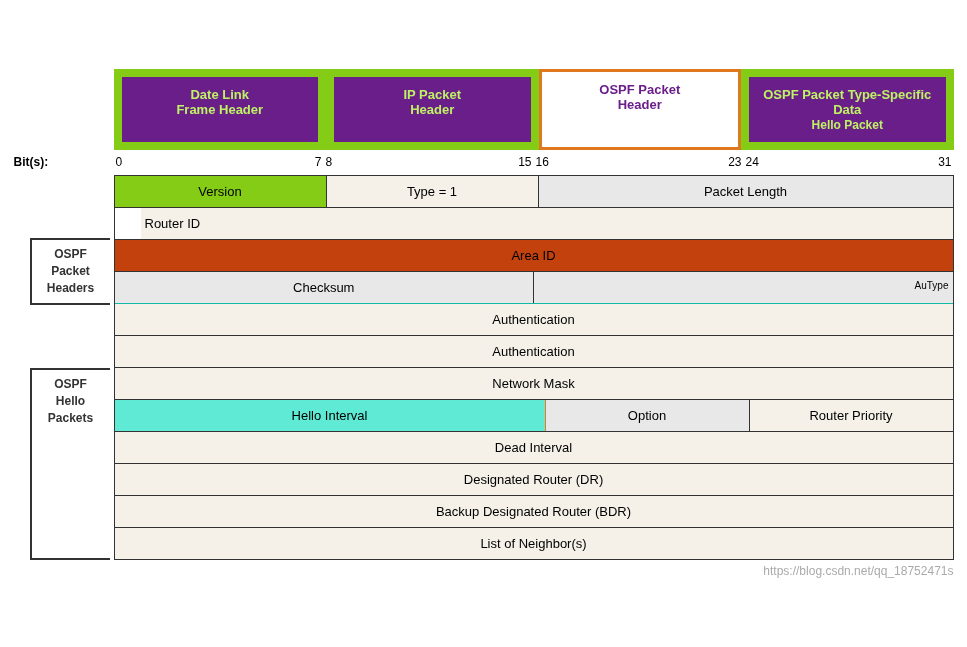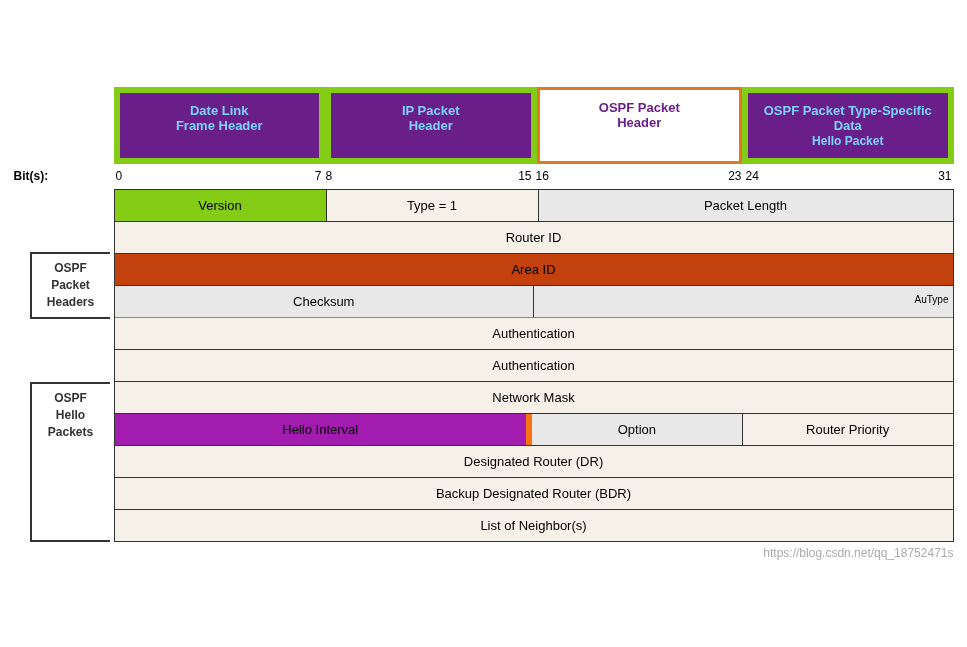--- a/index.html
+++ b/index.html
@@ -19,26 +19,26 @@
     }
 
     
     .top-header {
       display: flex;
       margin-left: 100px;
     }
     .header-cell {
       flex: 1;
       background: #6a1e8a;
-      color: #7dd3fc;
+      color: #bef264;
       text-align: center;
       padding: 10px 8px;
       font-size: 13px;
       font-weight: bold;
-      border: 6px solid #84cc16;
+      border: 8px solid #84cc16;
     }
     .header-cell.ospf-header {
       background: #fff;
       border: 3px solid #e07820;
       color: #6a1e8a;
     }
 
     
     .watermark {
       font-size: 12px;
@@ -95,21 +95,21 @@
 
     <div style="flex:1; border:1px solid #333;">
 
       <div style="display:flex; border-bottom:1px solid #333;">
         <div style="flex:1; text-align:center; padding:8px 4px; border-right:1px solid #333; background:#84cc16; font-size:13px;">Version</div>
         <div style="flex:1; text-align:center; padding:8px 4px; border-right:1px solid #333; background:#f5f0e8; font-size:13px;">Type = 1</div>
         <div style="flex:2; text-align:center; padding:8px 4px; background:#e8e8e8; font-size:13px;">Packet Length</div>
       </div>
 
       <div style="display:flex; border-bottom:1px solid #333;">
-        <div style="flex:4; text-align:center; padding:8px 4px; background:#f5f0e8; font-size:13px;">Router ID</div>
+        <div style="flex:4; padding:8px 4px; background:#f5f0e8; font-size:13px;margin-left:26px;">Router ID</div>
       </div>
 
       <div style="display:flex; border-bottom:1px solid #333;">
         <div style="flex:4; text-align:center; padding:8px 4px; background:#c2410c; font-size:13px;">Area ID</div>
       </div>
 
       <div style="display:flex; border-bottom:1px solid #14b8a6;">
         <div style="flex:2; text-align:center; padding:8px 4px; border-right:1px solid #333; background:#e8e8e8; font-size:13px;">Checksum</div>
         <div style="flex:2; text-align:right; padding:8px 4px; background:#e8e8e8; font-size:10px;">AuType</div>
       </div>
@@ -132,25 +132,28 @@
       </div>
     </div>
 
     <div style="flex:1; border:1px solid #333; border-top:none;">
 
       <div style="display:flex; border-bottom:1px solid #333;">
         <div style="flex:4; text-align:center; padding:8px 4px; background:#f5f0e8; font-size:13px;">Network Mask</div>
       </div>
 
       <div style="display:flex; border-bottom:1px solid #333;">
-        <div style="flex:2; text-align:center; padding:8px 4px; border-right:6px solid #f97316; background:#a21caf; font-size:13px;">Hello Interval</div>
+        <div style="flex:2; text-align:center; padding:8px 20px; border-right:1px solid #f97316; background:#5eead4; font-size:13px;">Hello Interval</div>
         <div style="flex:1; text-align:center; padding:8px 4px; border-right:1px solid #333; background:#e8e8e8; font-size:13px;">Option</div>
         <div style="flex:1; text-align:center; padding:8px 4px; background:#f5f0e8; font-size:13px;">Router Priority</div>
       </div>
 
+      <div style="display:flex; border-bottom:1px solid #333;">
+        <div style="flex:4; text-align:center; padding:8px 4px; background:#f5f0e8; font-size:13px;">Dead Interval</div>
+      </div>
 
       <div style="display:flex; border-bottom:1px solid #333;">
         <div style="flex:4; text-align:center; padding:8px 4px; background:#f5f0e8; font-size:13px;">Designated Router (DR)</div>
       </div>
 
       <div style="display:flex; border-bottom:1px solid #333;">
         <div style="flex:4; text-align:center; padding:8px 4px; background:#f5f0e8; font-size:13px;">Backup Designated Router (BDR)</div>
       </div>
 
       <div style="display:flex;">

